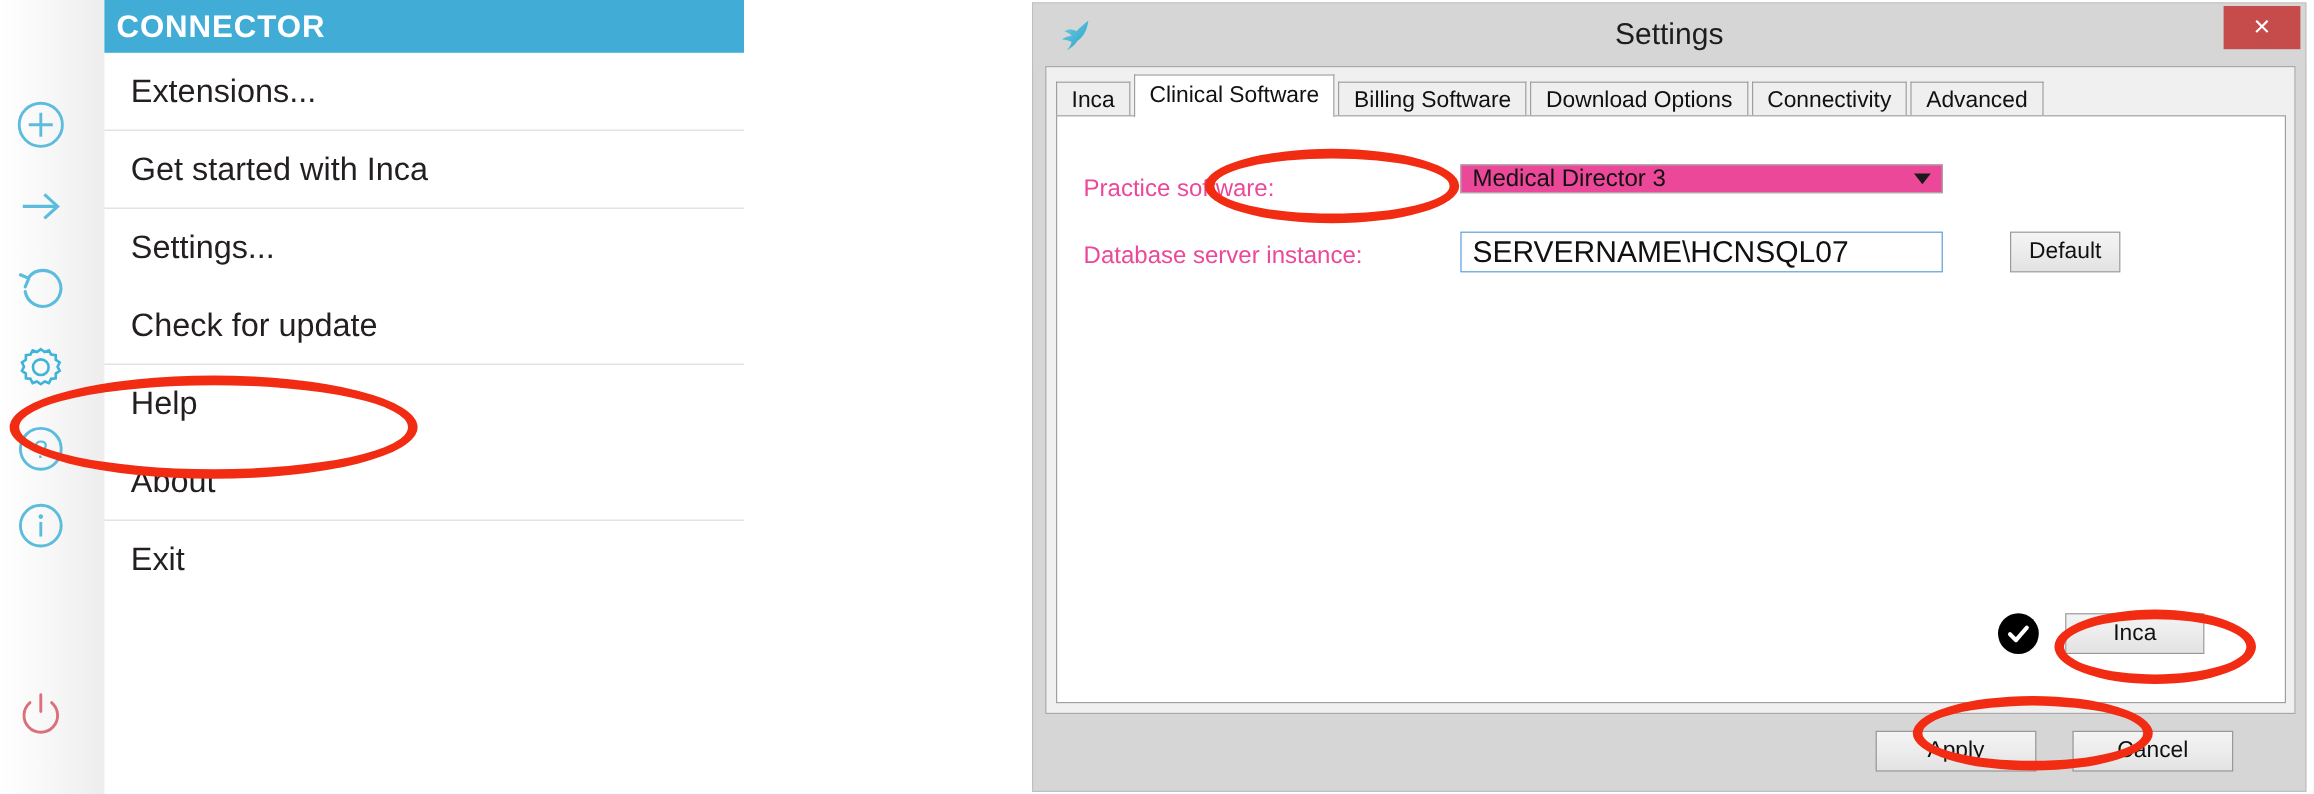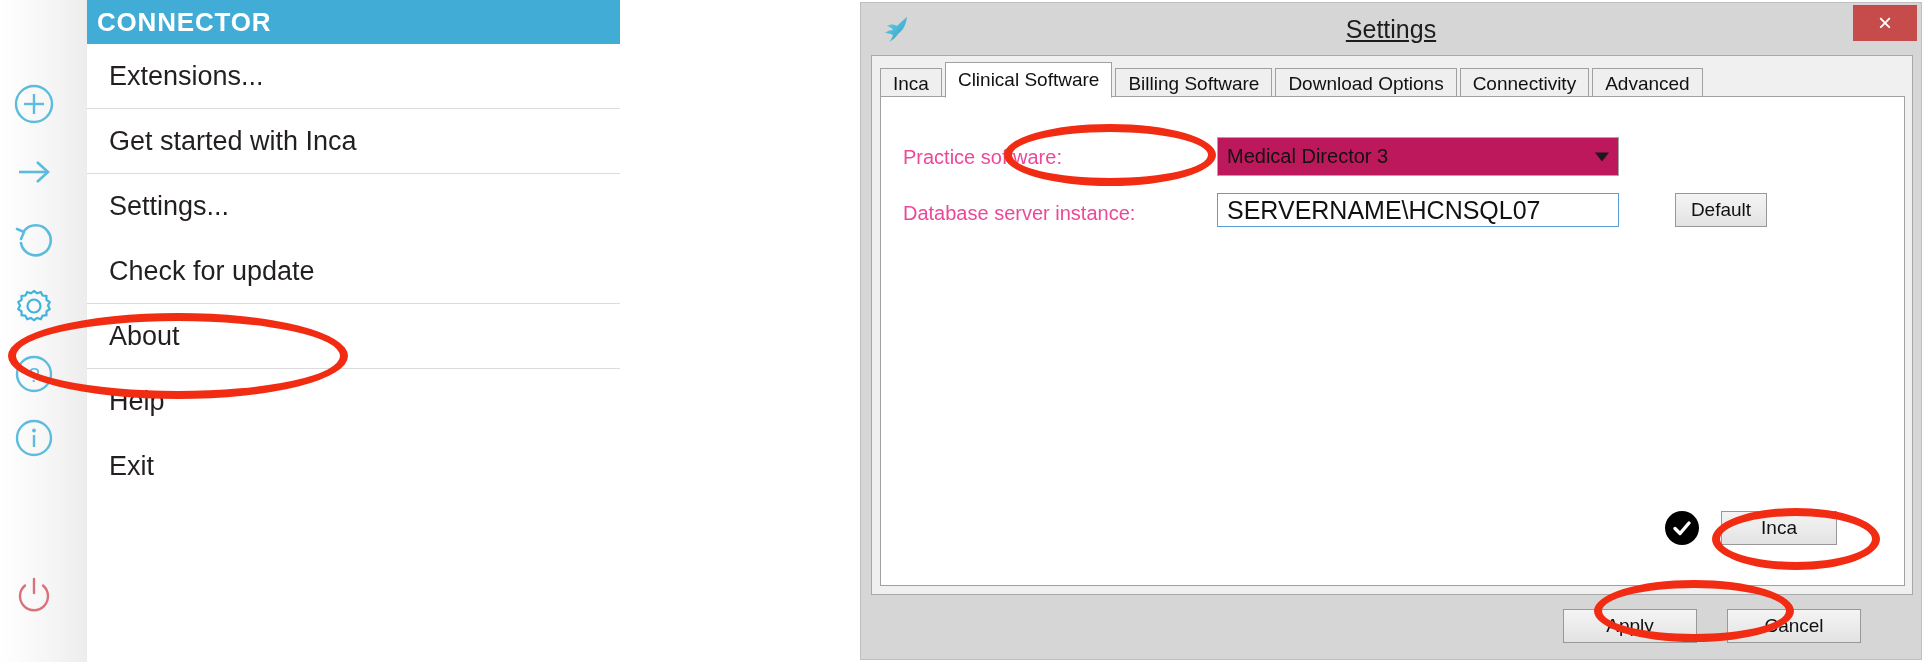--- a/index.html
+++ b/index.html
@@ -80,21 +80,20 @@
     display: flex; align-items: center;
   }
   .dlg-appicon { width: 46px; margin-left: 14px; display:flex; align-items:center; justify-content:center; }
   .dlg-title {
     position: absolute;
     left: 0; right: 0;
     text-align: center;
     font-size: 25px;
     color: #1d1d1d;
     font-weight: normal;
-    text-decoration: underline;
   }
   .dlg-close {
     position: absolute;
     right: 4px; top: 2px;
     width: 64px; height: 36px;
     background: #c64b4b;
     color: #ffffff;
     display: flex; align-items: center; justify-content: center;
     font-size: 24px;
     line-height: 1;
@@ -147,22 +146,22 @@
   .form-row {
     position: absolute;
     display: flex; align-items: center;
   }
   .form-label {
     font-size: 20px; color: #ec4899;
     white-space: nowrap;
   }
   .combo {
     position: absolute;
-    height: 39px;
-    background: #be185d;
+    height: 24px;
+    background: #ec4899;
     border: 1px solid #a8a8a8;
     display: flex; align-items: center;
     padding-left: 9px;
     font-size: 20px; color: #111; text-align: right;
   }
   .combo .chev {
     position: absolute; right: 9px; top: 50%;
     transform: translateY(-50%);
     width: 0; height: 0;
     border-left: 7px solid transparent;
@@ -283,25 +282,25 @@
         </div>
         <div class="menu-item sep-after">
           <span class="mi-label">Get started with Inca</span>
         </div>
         <div class="menu-item">
           <span class="mi-label">Settings...</span>
         </div>
         <div class="menu-item sep-after">
           <span class="mi-label">Check for update</span>
         </div>
+        <div class="menu-item">
+          <span class="mi-label">Help</span>
+        </div>
         <div class="menu-item sep-after">
           <span class="mi-label">About</span>
-        </div>
-        <div class="menu-item">
-          <span class="mi-label">Help</span>
         </div>
         <div class="menu-item">
           <span class="mi-label">Exit</span>
         </div>
       </div>
     </div>
   </div>
 
   <div id="settings-dialog">
 

